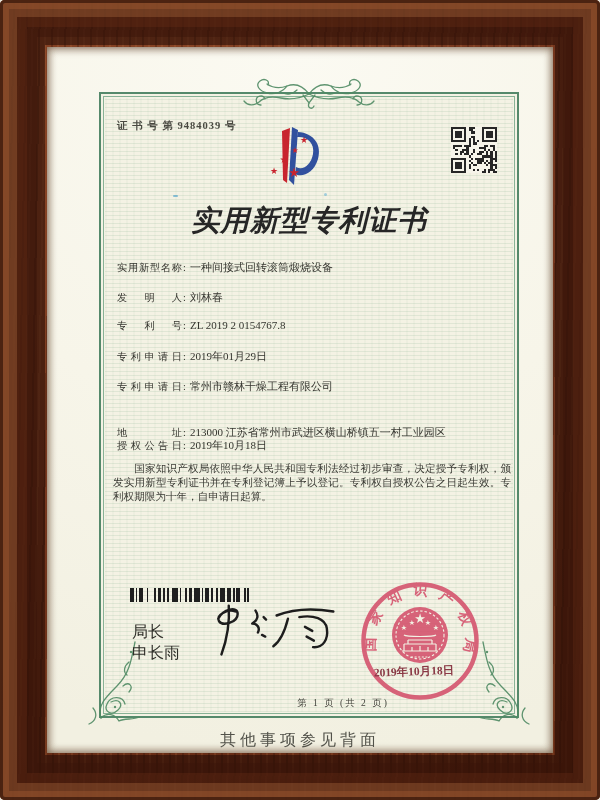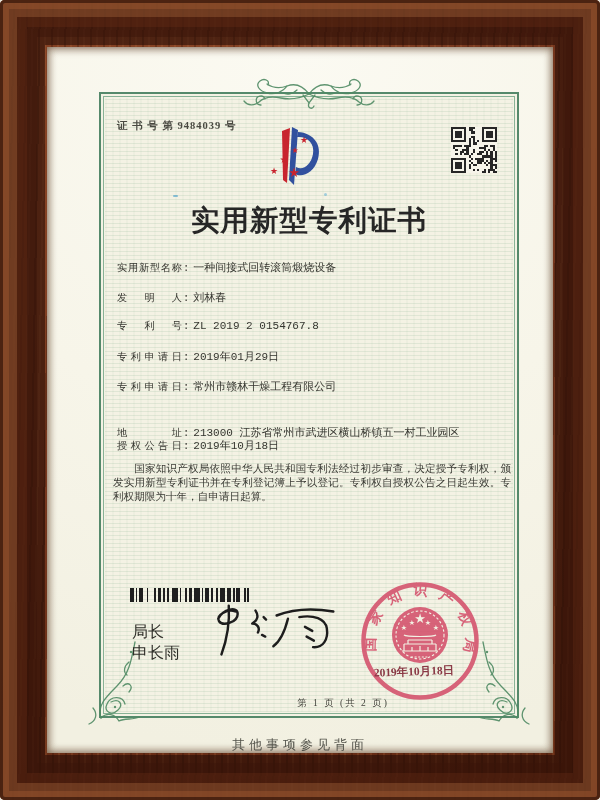--- a/index.html
+++ b/index.html
@@ -29,35 +29,35 @@
   .green-border .inner-line{position:absolute;inset:2px;border:1px solid #87b296;}
   .guilloche{position:absolute;inset:4px;
     background:
       repeating-linear-gradient(0deg, rgba(118,168,132,.16) 0 1px, rgba(0,0,0,0) 1px 4px),
       repeating-linear-gradient(90deg, rgba(118,168,132,.05) 0 2px, rgba(0,0,0,0) 2px 7px);}
   
   .cert-no{position:absolute;left:70px;top:72px;font-size:10.5px;letter-spacing:1px;color:#4a4a42;font-weight:bold;}
   .logo{position:absolute;left:206px;top:76px;}
   .qr{position:absolute;left:404px;top:80px;}
   .title{position:absolute;left:52px;top:155px;width:420px;text-align:center;
-    font-size:28.5px;font-weight:600;letter-spacing:1px;color:#262626;}
+    font-size:28.5px;font-weight:600;letter-spacing:1px;color:#262626;font-style:italic;}
   .fields{position:absolute;left:70px;top:213px;width:404px;font-size:11px;color:#35352f;}
-  .frow{position:absolute;left:0;white-space:nowrap;font-family:Liberation Mono, monospace;}
+  .frow{position:absolute;left:0;white-space:nowrap;}
   .f-label{display:inline-block;width:65px;font-size:10.2px;text-align:justify;text-align-last:justify;vertical-align:baseline;}
   .f-colon{display:inline-block;margin:0 4px 0 1px;font-size:10.5px;}
   .f-value{font-size:11px;}
   .pair2{position:absolute;left:190px;top:0;white-space:nowrap;}
   .paras{position:absolute;left:66px;top:415px;width:398px;font-size:10.6px;line-height:14px;color:#3a3a34;}
   .paras p{margin:0;text-indent:2em;text-align:justify;}
   .barcode{position:absolute;left:83px;top:541px;}
   .officer{position:absolute;left:85px;top:574px;font-size:16px;color:#2e2e28;line-height:21px;}
   .signature{position:absolute;left:155px;top:549px;}
   .seal{position:absolute;left:311px;top:532px;}
   .page-footer{position:absolute;left:52px;top:650px;width:420px;text-align:center;font-size:9.5px;color:#45453e;letter-spacing:2px;margin-left:34px;}
-  .back-note{position:absolute;left:0;top:683px;width:506px;text-align:center;font-size:13px;letter-spacing:4px;color:#52524а;color:#52524a;margin-top:6px;}
+  .back-note{position:absolute;left:0;top:683px;width:506px;text-align:center;font-size:16px;letter-spacing:4px;color:#52524а;color:#52524a;}
   .ornament-top{position:absolute;left:190px;top:29px;}
   .corner-fl{position:absolute;top:593px;}
   .corner-fl.l{left:38px;}
   .corner-fl.r{left:430px;transform:scaleX(-1);}
   .speck1{position:absolute;left:126px;top:148px;width:5px;height:2px;background:rgba(50,150,200,.55);border-radius:2px;}
   .speck2{position:absolute;left:277px;top:146px;width:3px;height:3px;background:rgba(60,160,210,.45);border-radius:50%;}
 </style>
 </head>
 <body>
 

